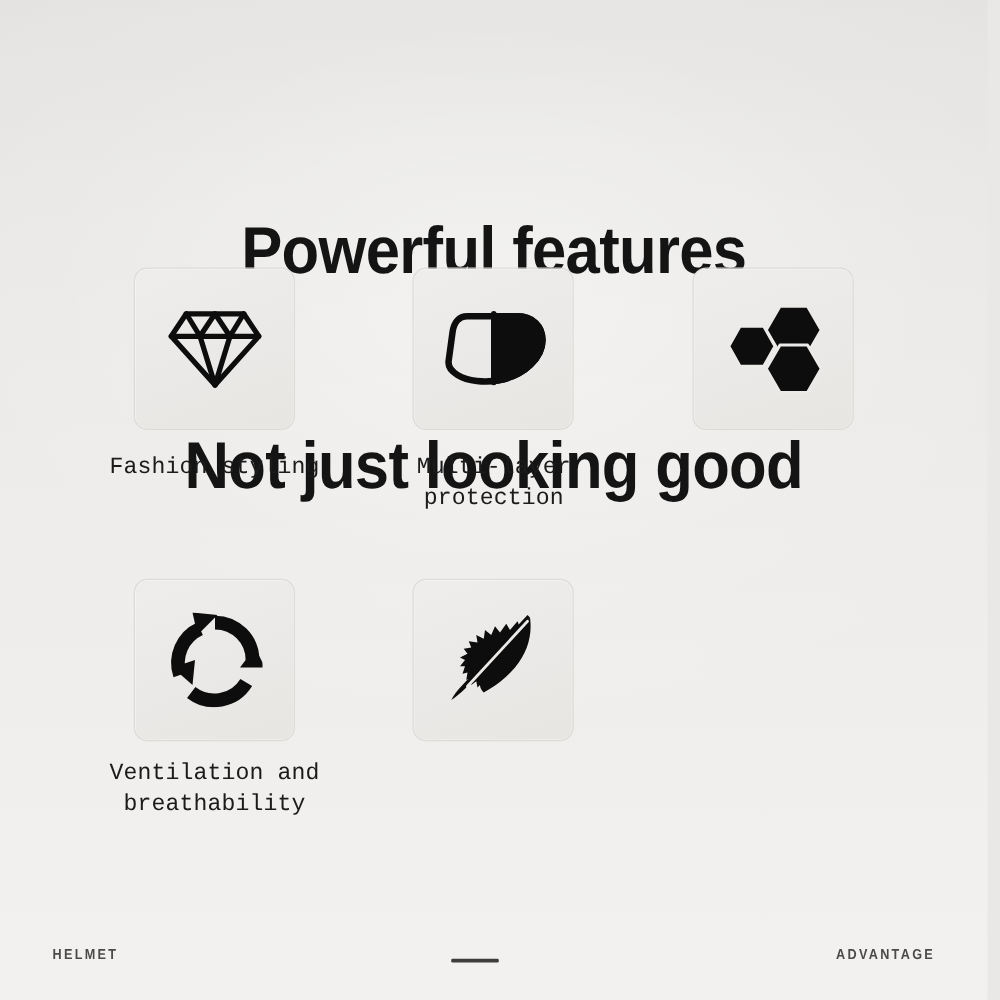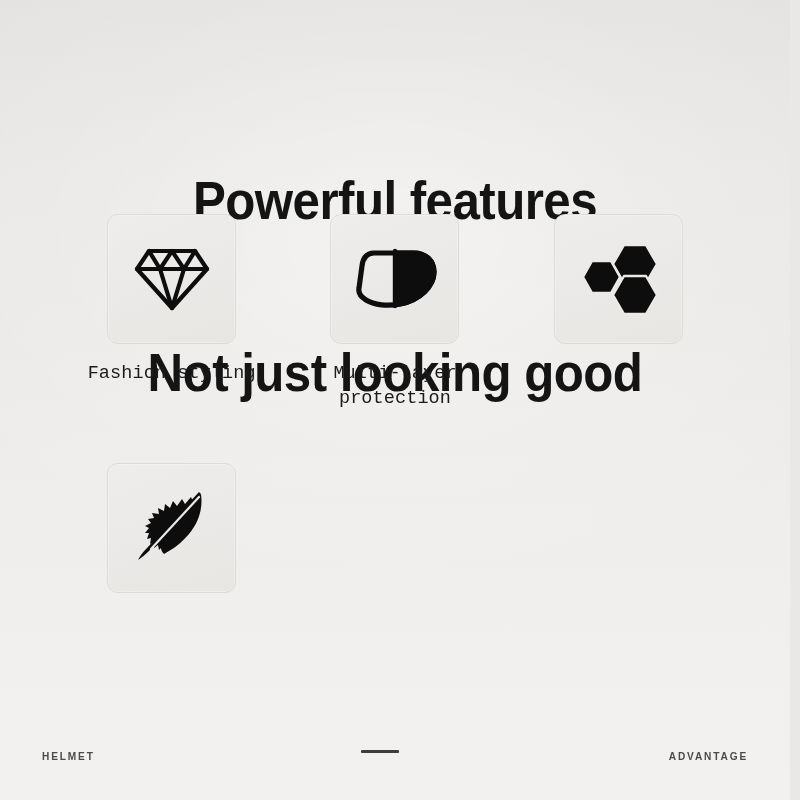--- a/index.html
+++ b/index.html
@@ -112,21 +112,21 @@
   }
 
   
   .footer {
     position: absolute;
     left: 42px;
     right: 42px;
     bottom: 30px;
     height: 20px;
     display: flex;
-    align-items: flex-start;
+    align-items: flex-end;
     justify-content: space-between;
   }
   .footer-word {
     color: #4a4a48;
     font-size: 11.5px;
     letter-spacing: 2.1px;
     font-weight: 600;
     font-family: "Liberation Sans Narrow", "Liberation Sans", "DejaVu Sans", sans-serif;
     transform: scaleX(0.88);
   }
@@ -203,20 +203,43 @@
 
               <polygon points="46,34 68,34 79,53 68,72 46,72 35,53"></polygon>
 
               <polygon points="14,19 33,19 42,35 33,51 14,51 5,35"></polygon>
             </g>
           </svg>
         </span>
       </div>
     </div>
 
+    <div class="feature row2">
+      <div class="tile">
+        <span>
+          <svg width="76" height="76" viewBox="0 0 76 76">
+            <g fill="none" stroke="#0d0d0d" stroke-width="11" stroke-linecap="butt">
+              <path d="M38 8 A30 30 0 0 1 68 38"></path>
+              <path d="M63 56 A30 30 0 0 1 19 64"></path>
+              <path d="M10 50 A30 30 0 0 1 26 13"></path>
+            </g>
+            <g fill="#0d0d0d">
+
+              <polygon points="70,28 78,44 58,44"></polygon>
+
+              <polygon points="4,44 22,38 20,58"></polygon>
+
+              <polygon points="40,2 24,18 20,0"></polygon>
+            </g>
+          </svg>
+        </span>
+      </div>
+      <div class="caption">Ventilation and
+breathability</div>
+    </div>
 
 
     <div class="feature row2">
       <div class="tile">
         <span>
           <svg width="82" height="80" viewBox="0 0 82 80">
 
             <path d="M70 6
                      C72 20 68 34 58 46
                      C52 53 45 59 38 63

